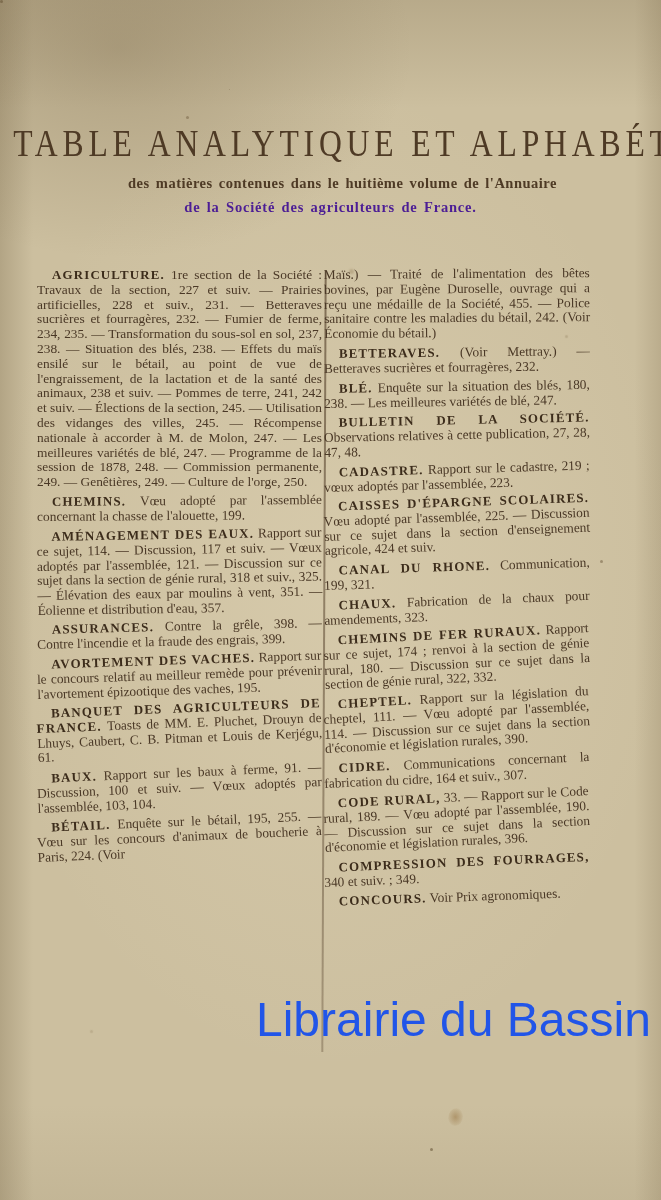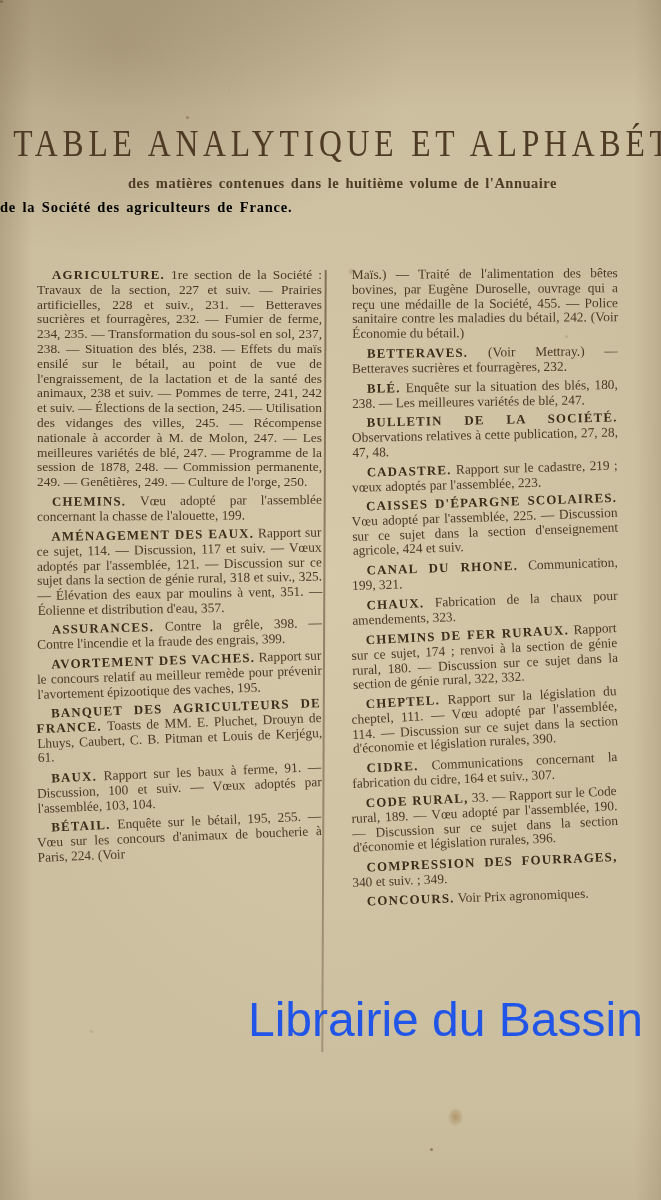--- a/index.html
+++ b/index.html
@@ -33,47 +33,47 @@
                 90px 1030px 1px 0 rgba(110,88,55,0.18);
   }
   .stain{position:absolute;left:448px;top:1108px;width:15px;height:18px;border-radius:60% 40% 55% 45%;
     background:radial-gradient(ellipse at 50% 50%, rgba(142,102,48,0.45), rgba(142,102,48,0.12) 60%, rgba(142,102,48,0) 75%);}
   
   .title{position:absolute;top:126px;left:0;width:661px;text-align:center;
     font-size:33px;font-weight:400;color:#4e3a25;letter-spacing:5px;white-space:nowrap;
     transform:scaleY(1.14) scaleX(0.96);}
   .sub1{position:absolute;top:175px;left:12px;width:661px;text-align:center;
     font-size:14.5px;font-weight:bold;color:#4e3a25;letter-spacing:0.5px;word-spacing:2px;}
-  .sub2{position:absolute;top:199px;left:0;width:661px;
-    font-size:14.5px;font-weight:bold;color:#000000;letter-spacing:0.8px;word-spacing:2px;}
+  .sub2{position:absolute;top:199px;left:0;width:661px;text-align:center;
+    font-size:14.5px;font-weight:bold;color:#4c1d95;letter-spacing:0.8px;word-spacing:2px;}
   
   .col{position:absolute;top:268px;font-size:13.4px;line-height:14.8px;text-align:justify;}
   .col-left{left:37px;width:285px;}
-  .col-right{left:352px;width:266px;}
+  .col-right{left:324px;width:266px;}
   .rule{position:absolute;left:323px;top:270px;width:1.5px;height:782px;
     background:linear-gradient(180deg, rgba(86,66,44,0.65), rgba(86,66,44,0.5) 60%, rgba(86,66,44,0.35));
     transform:rotate(0.25deg);}
   .entry{margin:0 0 5px 0;text-indent:15px;transform-origin:0 50%;}
   .entry.cont{text-indent:0;}
   .hw{font-weight:bold;letter-spacing:1.2px;color:#3c2c1b;font-size:0.96em;}
   .hw:empty{display:none;}
   
   .tL0{transform:rotate(0deg);}   .tL1{transform:rotate(-0.2deg);}
   .tL2{transform:rotate(-0.4deg);}.tL3{transform:rotate(-0.9deg);}
   .tL4{transform:rotate(-1.4deg);}.tL5{transform:rotate(-1.9deg);}
   .tL6{transform:rotate(-2.2deg);}.tL7{transform:rotate(-2.4deg);}
   .tL8{transform:rotate(-2.4deg);}
   .tR0{transform:rotate(-0.4deg);} .tR1{transform:rotate(-0.6deg);}
   .tR2{transform:rotate(-0.9deg);} .tR3{transform:rotate(-1.2deg);}
   .tR4{transform:rotate(-1.6deg);} .tR5{transform:rotate(-2.0deg);}
   .tR6{transform:rotate(-1.8deg);} .tR7{transform:rotate(-2.2deg);}
   .tR8{transform:rotate(-2.8deg);} .tR9{transform:rotate(-3.0deg);}
   .tR10{transform:rotate(-2.6deg);}.tR11{transform:rotate(-2.8deg);}
   .tR12{transform:rotate(-2.4deg);}.tR13{transform:rotate(-2.0deg);}
-  .watermark{position:absolute;left:248px;top:992px;
+  .watermark{position:absolute;left:256px;top:992px;
     font-family:"Liberation Sans","DejaVu Sans",sans-serif;
     font-size:48px;font-weight:400;color:#2155e8;white-space:nowrap;letter-spacing:0;}
 </style>
 </head>
 <body>
 
 <div class="page">
   <div class="shade"></div>
   <div class="speckles"></div>
   <div class="stain"></div>

